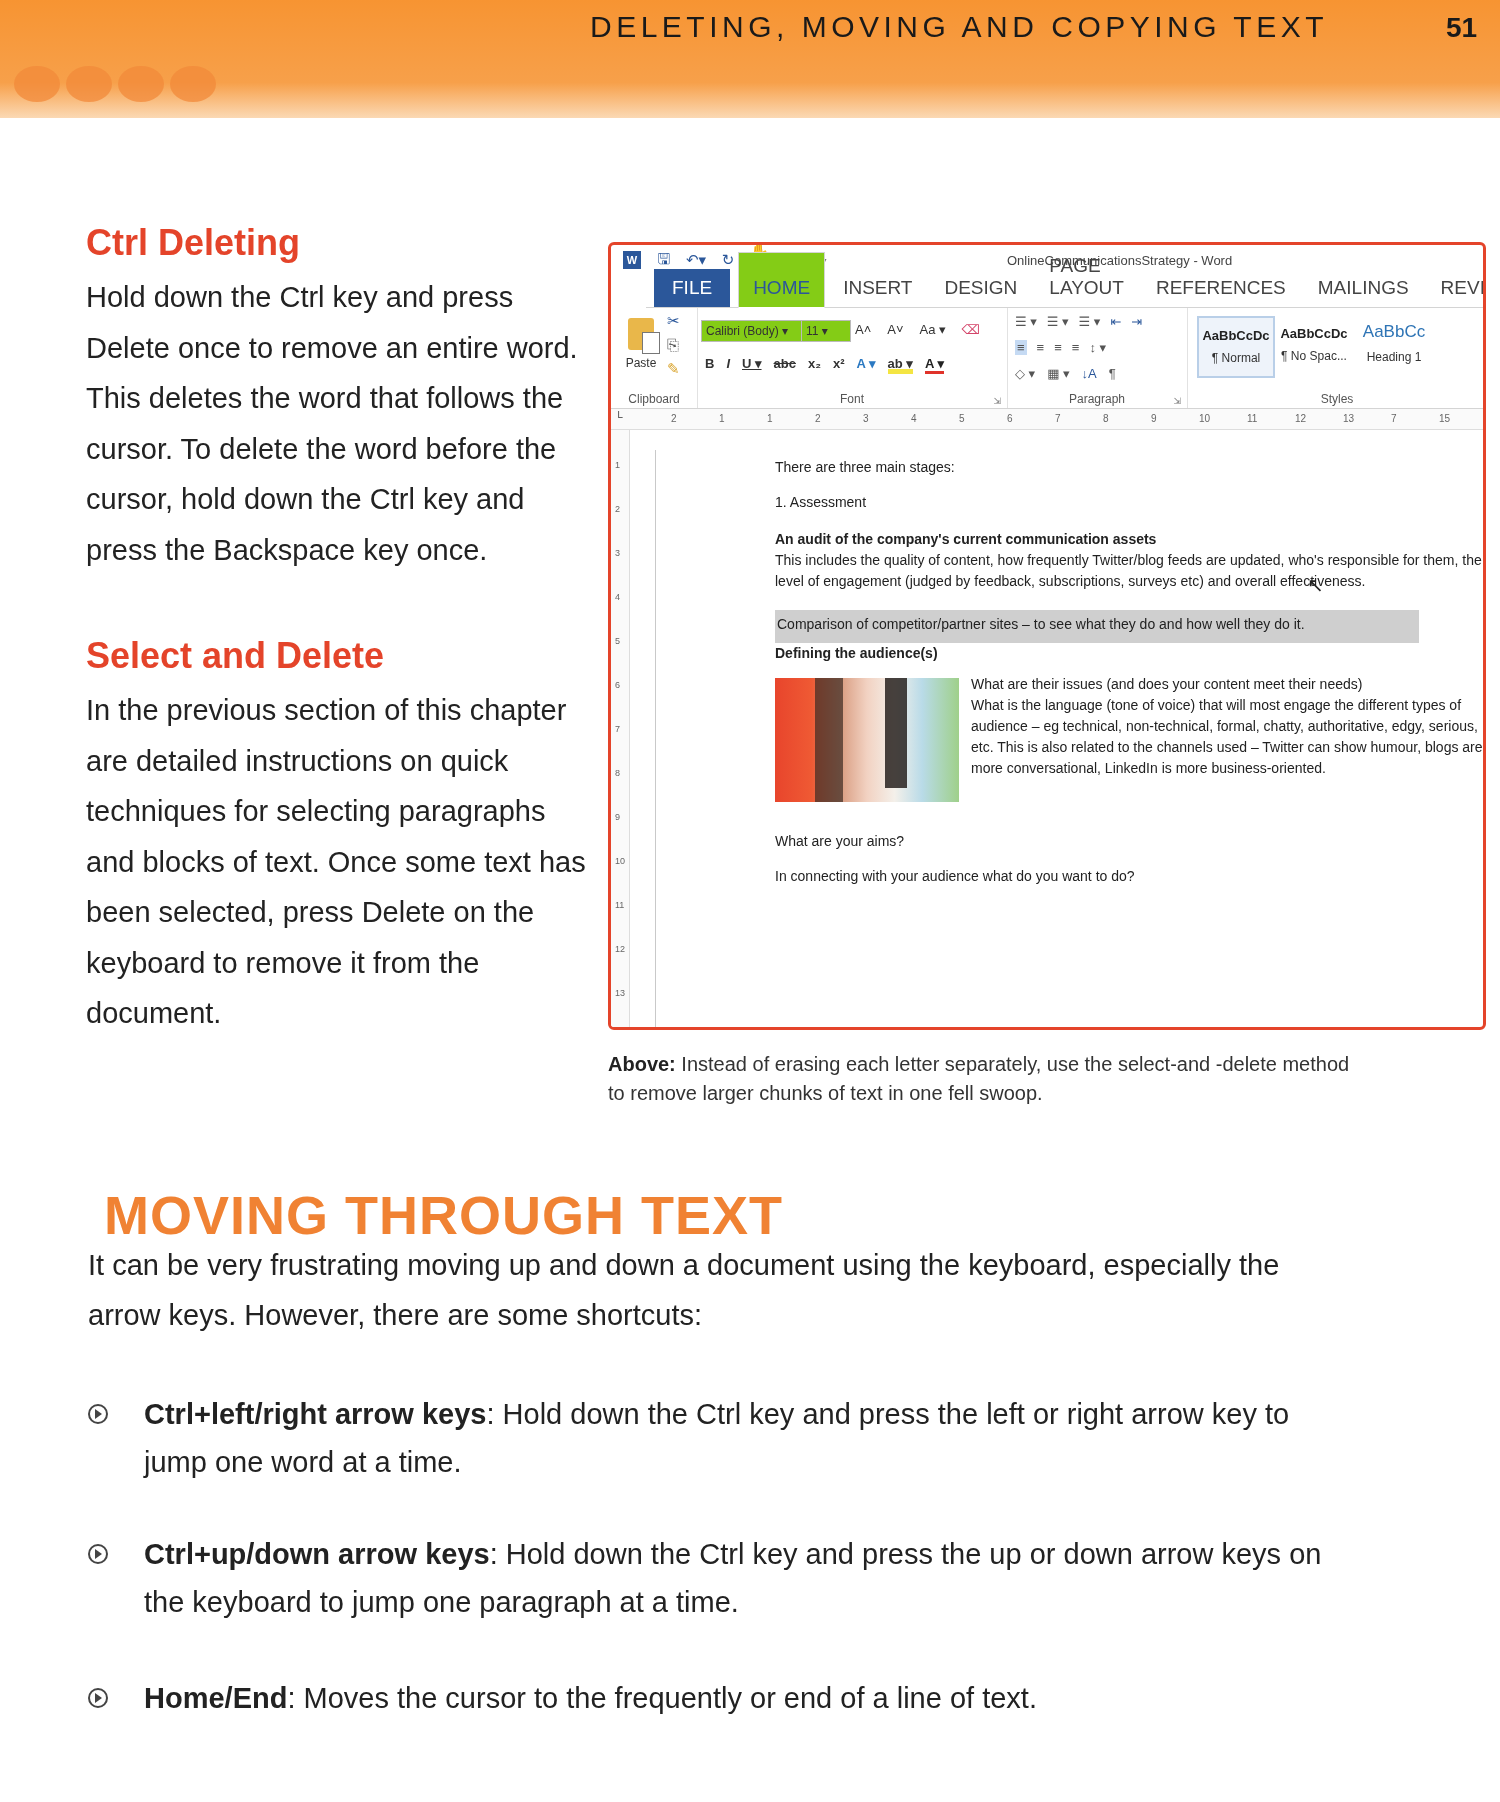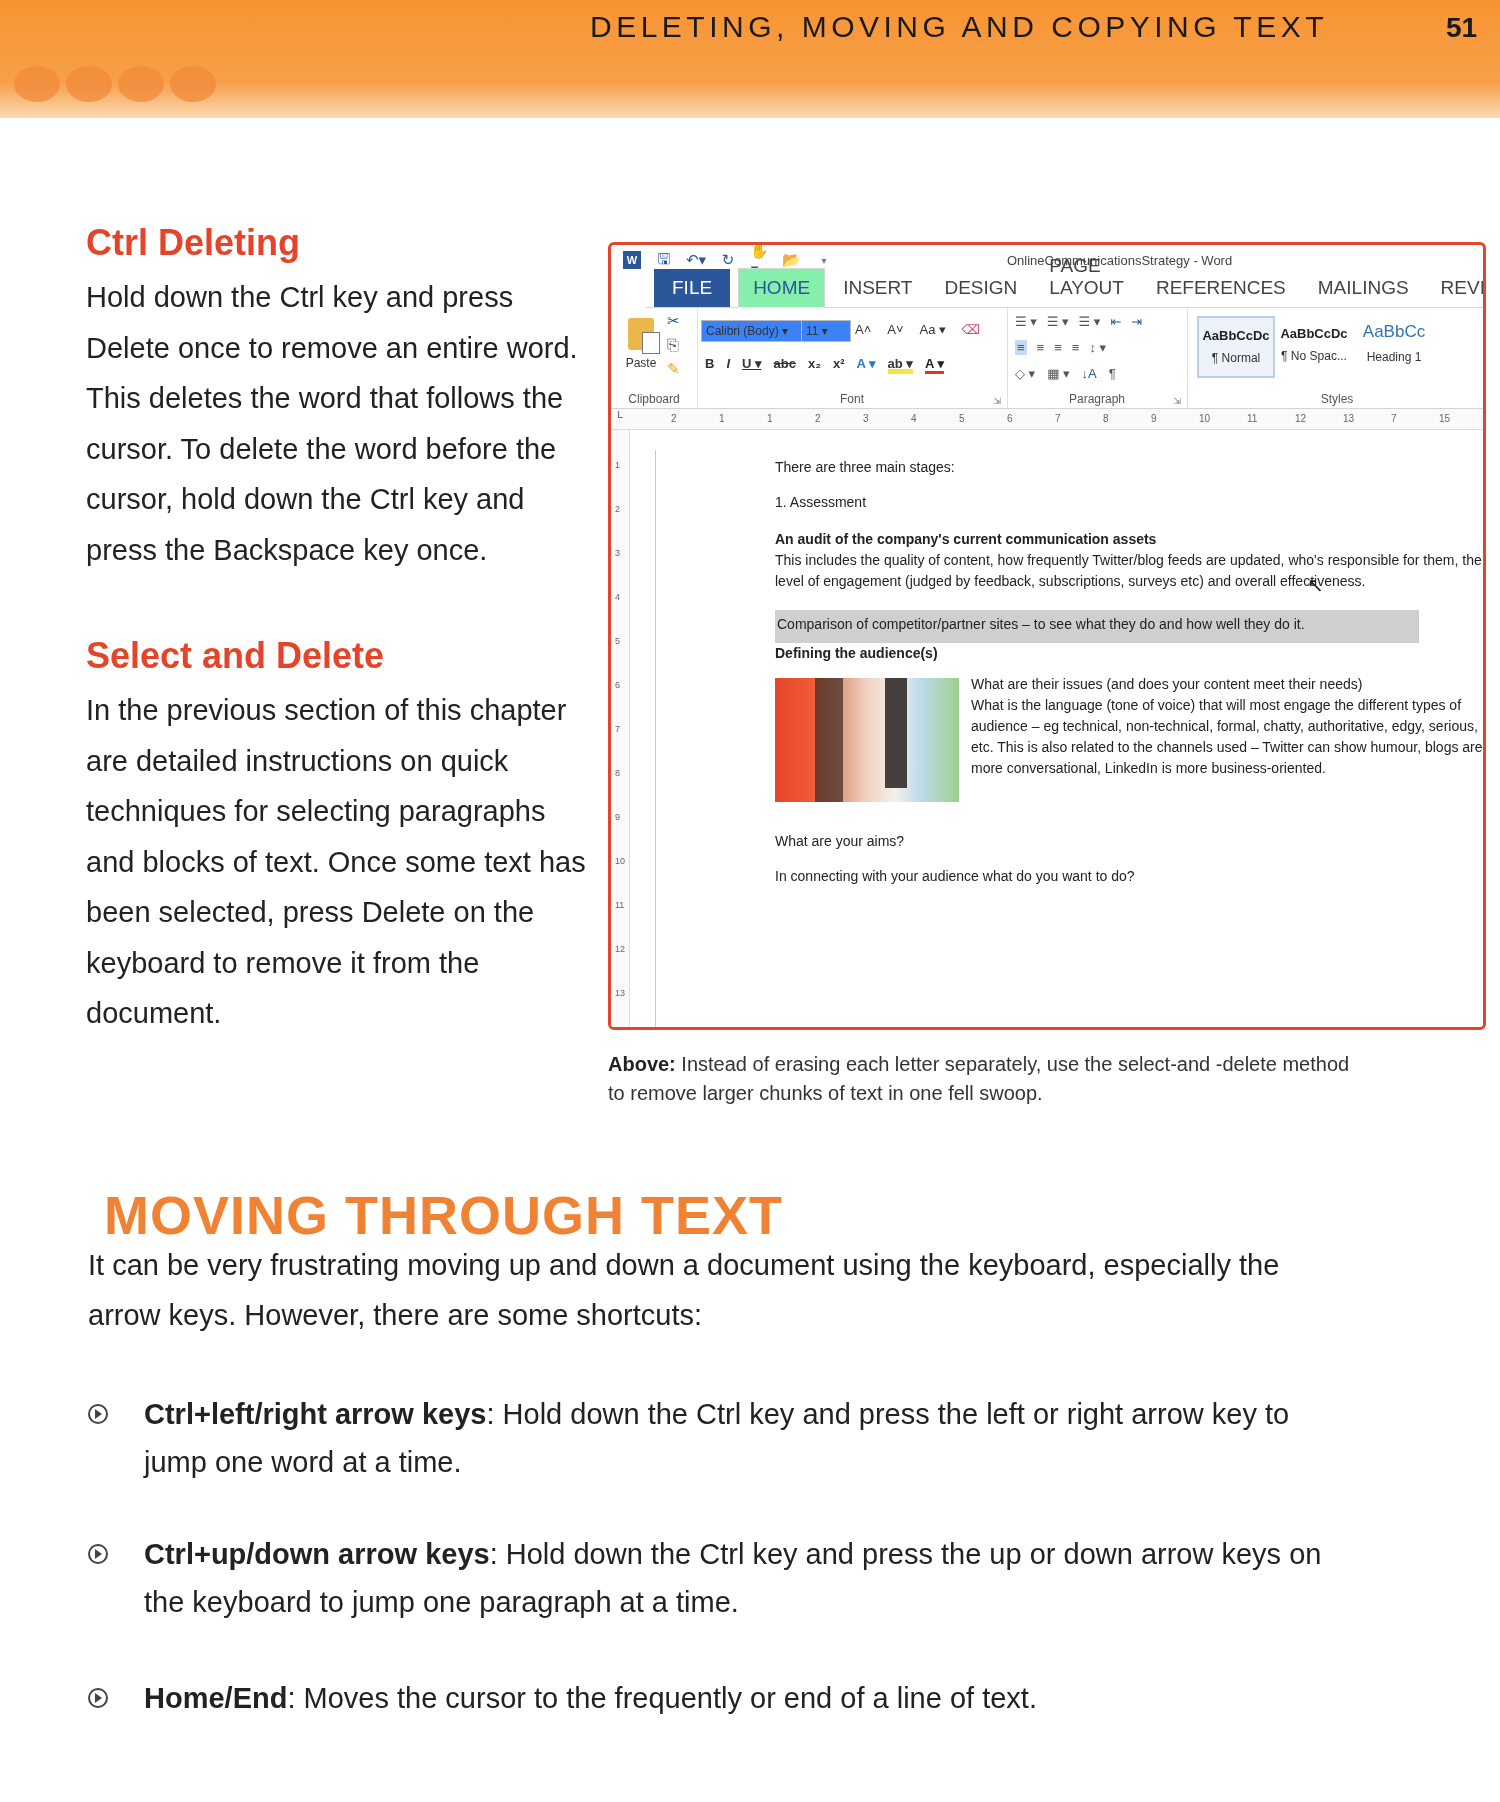--- a/index.html
+++ b/index.html
@@ -23,30 +23,30 @@
   
   .word-shot { position:absolute; left:608px; top:242px; width:872px; height:782px;
                border:3px solid #e4442a; border-radius:6px; background:#fff; overflow:hidden;
                font-family:"Liberation Sans Narrow","Liberation Sans", sans-serif; }
   .qat { height:30px; display:flex; align-items:center; padding-left:12px; gap:14px; font-size:14px; color:#2b579a; }
   .qat .ico { width:18px; height:18px; display:inline-flex; align-items:center; justify-content:center; font-size:15px; }
   .doc-title { position:absolute; left:396px; top:8px; font-size:13px; color:#444; }
   .ribbon-tabs { height:32px; display:flex; align-items:flex-end; border-bottom:1px solid #d4d4d4; padding-left:8px; font-size:19px; color:#444;margin-left:35px; }
   .ribbon-tabs .tab { padding:0 14px 8px 14px; margin-right:4px; }
   .ribbon-tabs .tab.file { background:#2b579a; color:#fff; padding:8px 18px; margin-right:8px; }
-  .ribbon-tabs .tab.active { border:1px solid #d4d4d4; border-bottom:1px solid #fff; background:#86efac; color:#2b579a; padding-top:8px; margin-bottom:-1px; }
+  .ribbon-tabs .tab.active { border:1px solid #d4d4d4; border-bottom:1px solid #fff; background:#84cc16; color:#2b579a; padding-top:24px; margin-bottom:-1px; }
 
   .ribbon { height:100px; position:relative; border-bottom:1px solid #d4d4d4; font-size:12px; color:#333; }
   .group { position:absolute; top:0; height:100px; border-right:1px solid #e2e2e2; }
   .group-label { position:absolute; bottom:2px; left:0; right:0; text-align:center; font-size:12px; color:#555; }
   .paste { position:absolute; left:10px; top:10px; text-align:center; width:40px; }
   .paste .clip { width:26px; height:32px; background:#e9b74a; border-radius:3px; margin:0 auto; position:relative; }
   .paste .clip:after { content:""; position:absolute; right:-6px; bottom:-4px; width:16px; height:20px; background:#fff; border:1px solid #777; }
   .small-ico { position:absolute; font-size:15px; color:#555; }
-  .font-box { position:absolute; border:1px solid #bbb; height:20px; background:#3b82f6; font-size:12px; line-height:20px; padding-left:4px; }
+  .font-box { position:absolute; border:1px solid #bbb; height:20px; background:#84cc16; font-size:12px; line-height:20px; padding-left:4px; }
   .tool-row { position:absolute; display:flex; gap:12px; font-size:13px; font-weight:bold; color:#333; }
   .style-box { position:absolute; top:8px; width:74px; height:58px; text-align:center; font-size:13px; }
   .style-box.active { border:2px solid #b9cfe8; background:#eef3fa; }
   .style-box .sample { font-weight:bold; margin-top:10px; color:#222; white-space:nowrap; overflow:hidden; }
   .style-box .sample.h { color:#2e74b5; font-weight:normal; font-size:17px; margin-top:6px; }
   .style-box .name { margin-top:8px; font-size:12px; color:#333; white-space:nowrap; }
 
   .ruler { height:20px; border-bottom:1px solid #ddd; position:relative; background:#fafafa; font-size:10px; color:#666; }
   .ruler .tick { position:absolute; top:4px; }
   .vruler { position:absolute; left:0; top:185px; width:18px; bottom:0; border-right:1px solid #ddd; background:#fafafa; }

